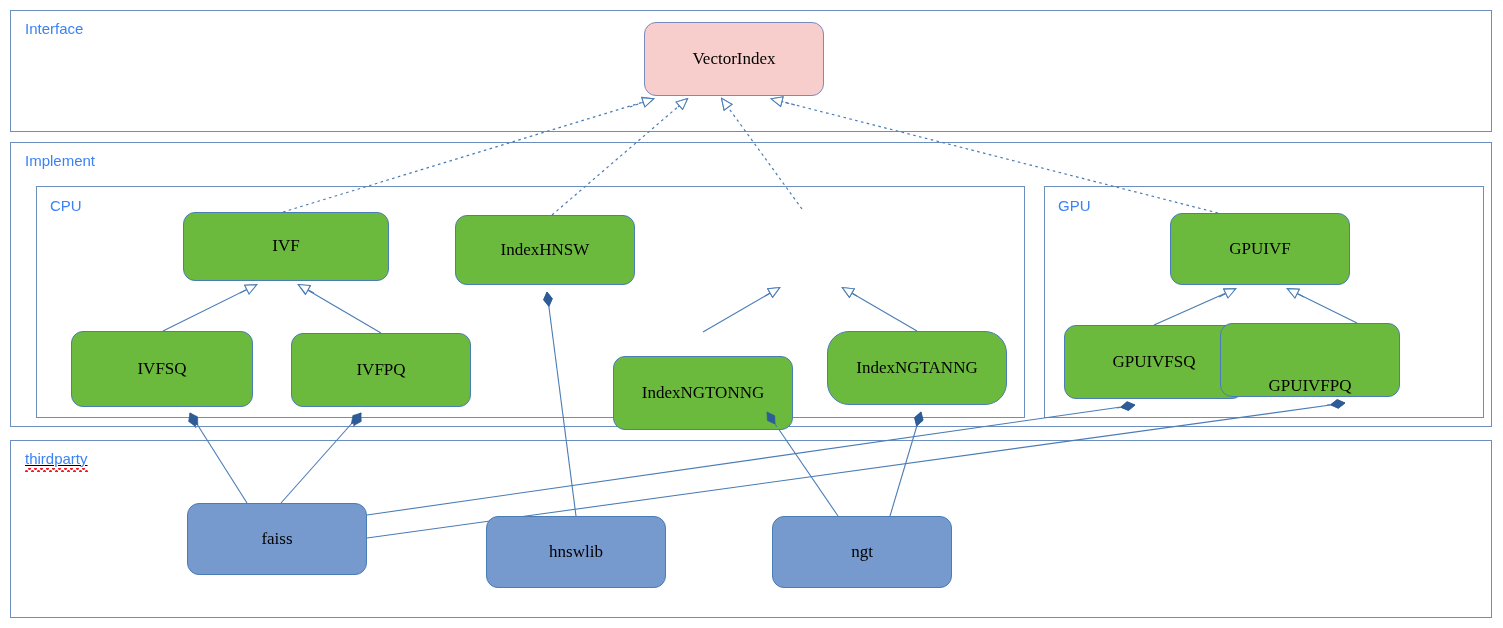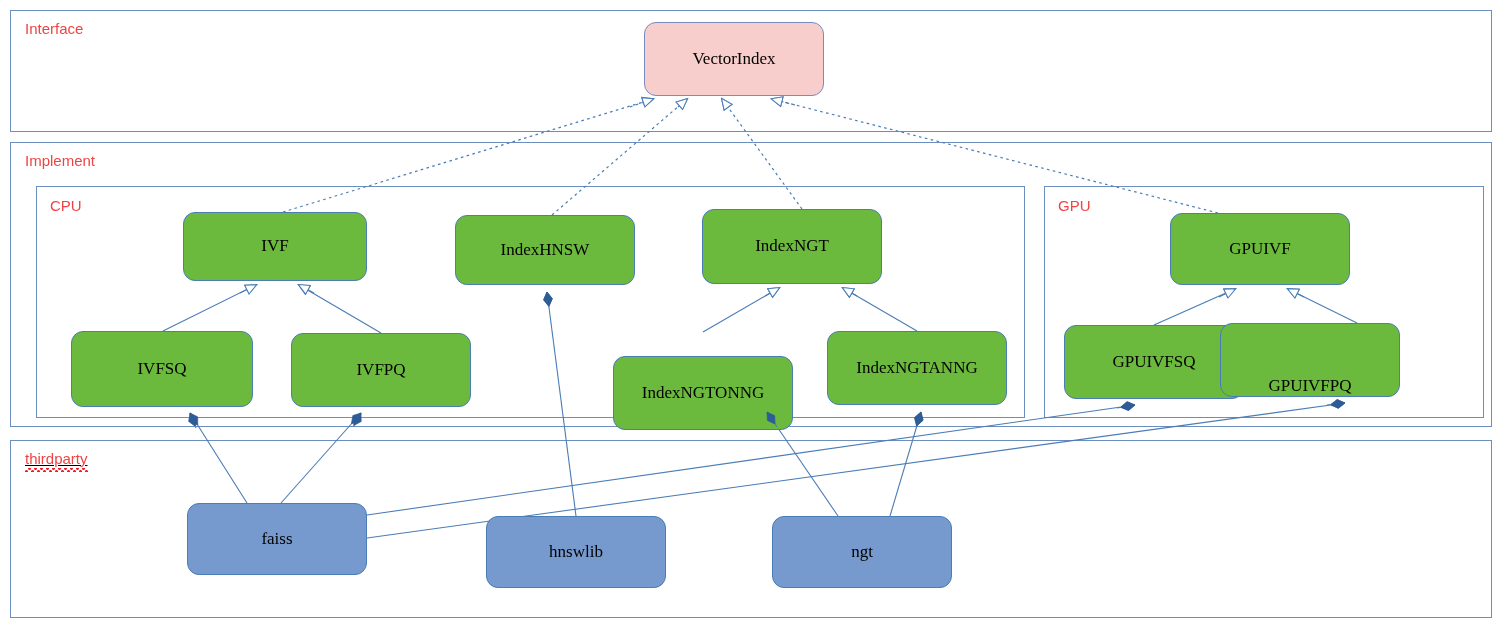--- a/index.html
+++ b/index.html
@@ -21,21 +21,21 @@
     border: 1px solid #6c8ebf;
     background: transparent;
     box-sizing: border-box;
   }
   .group > .group-label {
     position: absolute;
     left: 14px;
     top: 9px;
     font-family: "Liberation Sans", sans-serif;
     font-size: 15px;
-    color: #ef4444;
+    color: #3b82f6;
     white-space: nowrap;
   }
   .group.sub > .group-label {
     left: 13px;
     top: 10px;
   }
   
   .misspelled {
     text-decoration: underline;
     text-decoration-color: #000000;
@@ -149,49 +149,46 @@
       <path d="M576,516 L547,292" stroke-width="1.1" marker-end="url(#filledDiamond)"></path>
       <path d="M838,516 L767,412" stroke-width="1.1" marker-end="url(#filledDiamond)"></path>
       <path d="M890,516 L921,412" stroke-width="1.1" marker-end="url(#filledDiamond)"></path>
     </g>
   </svg>
 
   <div class="node iface" style="left:604px; top:22px; width:180px; height:74px;">
     <span>VectorIndex</span>
   </div>
 
-  <div class="node impl" style="left:183px; top:212px; width:184px; height:69px;align-items:center;">
+  <div class="node impl" style="left:183px; top:212px; width:206px; height:69px;align-items:center;">
     <span>IVF</span>
   </div>
 
   <div class="node impl" style="left:455px; top:215px; width:180px; height:70px;">
     <span>IndexHNSW</span>
   </div>
 
-  <div class="node impl" style="left:702px; top:209px; width:180px; height:75px;">
-    <span>IndexNGT</span>
-  </div>
 
   <div class="node impl" style="left:1170px; top:213px; width:180px; height:72px;">
     <span>GPUIVF</span>
   </div>
 
   <div class="node impl" style="left:71px; top:331px; width:182px; height:76px;">
     <span>IVFSQ</span>
   </div>
 
   <div class="node impl" style="left:291px; top:333px; width:180px; height:74px;">
     <span>IVFPQ</span>
   </div>
 
   <div class="node impl" style="left:613px; top:332px; width:180px; height:74px;margin-top:24px;">
     <span>IndexNGTONNG</span>
   </div>
 
-  <div class="node impl" style="left:827px; top:331px; width:180px; height:74px;">
+  <div class="node impl" style="left:827px; top:331px; width:180px; height:74px;border-radius:22px;">
     <span>IndexNGTANNG</span>
   </div>
 
   <div class="node impl" style="left:1064px; top:325px; width:180px; height:74px;">
     <span>GPUIVFSQ</span>
   </div>
 
   <div class="node impl" style="left:1220px; top:323px; width:180px; height:74px;align-items:flex-end;">
     <span>GPUIVFPQ</span>
   </div>

